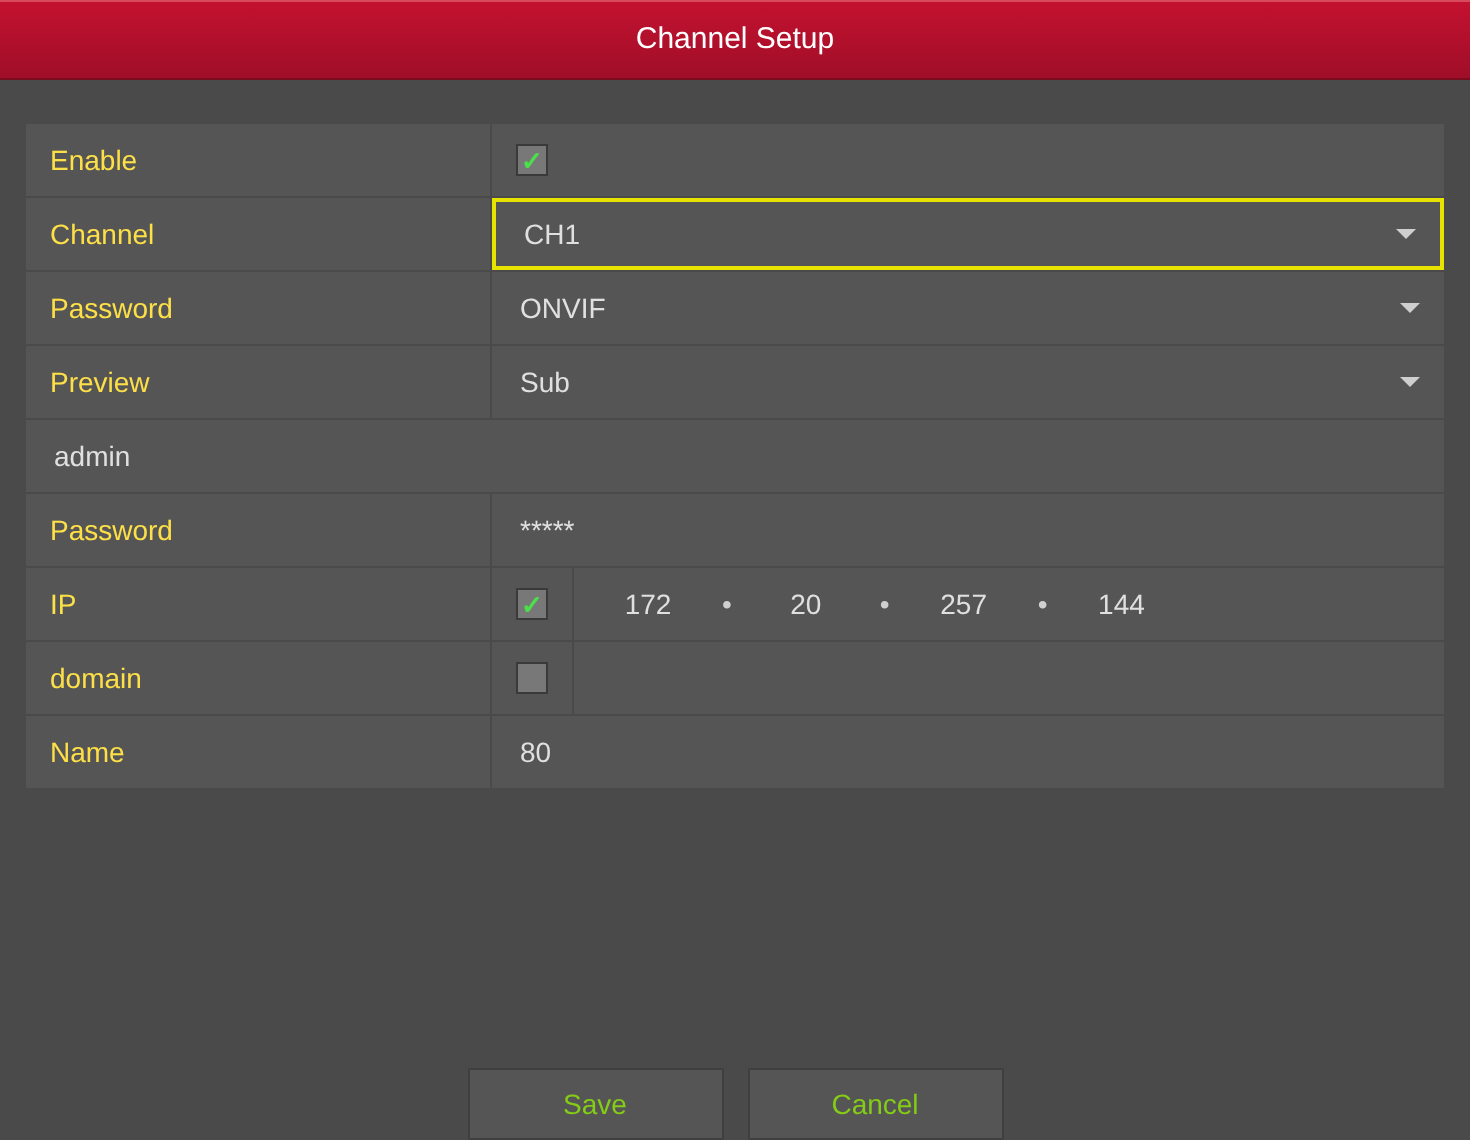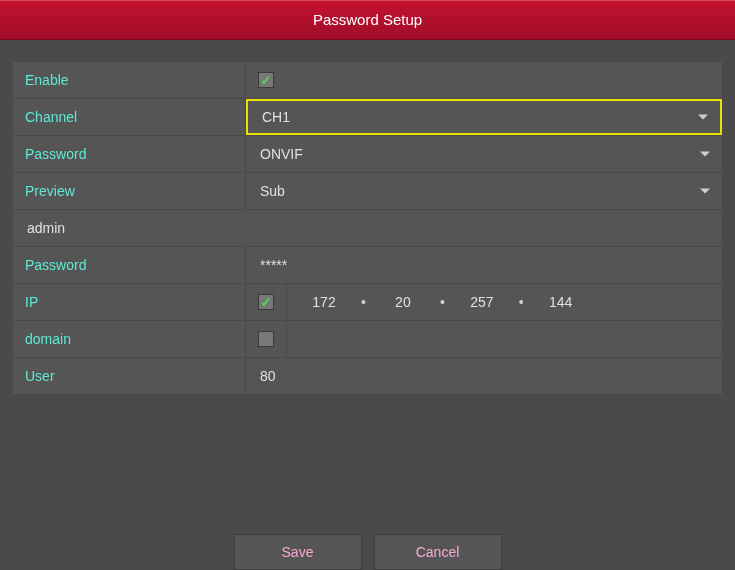--- a/index.html
+++ b/index.html
@@ -33,21 +33,21 @@
     height: 36px;
     margin-bottom: 1px;
   }
   .label {
     width: 232px;
     background: #555555;
     padding-left: 12px;
     display: flex;
     align-items: center;
     margin-right: 1px;
-    color: #5eead4;
+    color: #fde047;
   }
   .value {
     flex: 1;
     background: #555555;
     display: flex;
     align-items: center;
     padding-left: 14px;
     position: relative;
     color: #e0e0e0;
   }
@@ -112,33 +112,33 @@
     display: flex;
     justify-content: center;
     gap: 12px;
     padding-bottom: 0;
   }
   .btn {
     width: 128px;
     height: 36px;
     background: #555555;
     border: 1px solid #3f3f3f;
-    color: #f9a8d4;
+    color: #84cc16;
     display: flex;
     align-items: center;
     justify-content: center;
     font-size: 14px;
     cursor: pointer;
   }
 </style>
 </head>
 <body>
 
 <div class="titlebar">
-  <div class="titlebar-inner">Password Setup</div>
+  <div class="titlebar-inner">Channel Setup</div>
 </div>
 
 <div class="content">
 
   <div class="row">
     <div class="label">Enable</div>
     <div class="value" style="padding-left:12px;">
       <div class="checkbox">
         <span class="checkmark">✓</span>
       </div>
@@ -204,21 +204,21 @@
 
   <div class="row">
     <div class="label">domain</div>
     <div class="checkbox-cell">
       <div class="checkbox"></div>
     </div>
     <div class="domain-field"></div>
   </div>
 
   <div class="row">
-    <div class="label">User</div>
+    <div class="label">Name</div>
     <div class="value">
       <span>80</span>
     </div>
   </div>
 
 </div>
 
 <div class="buttons">
   <div class="btn">Save</div>
   <div class="btn">Cancel</div>

